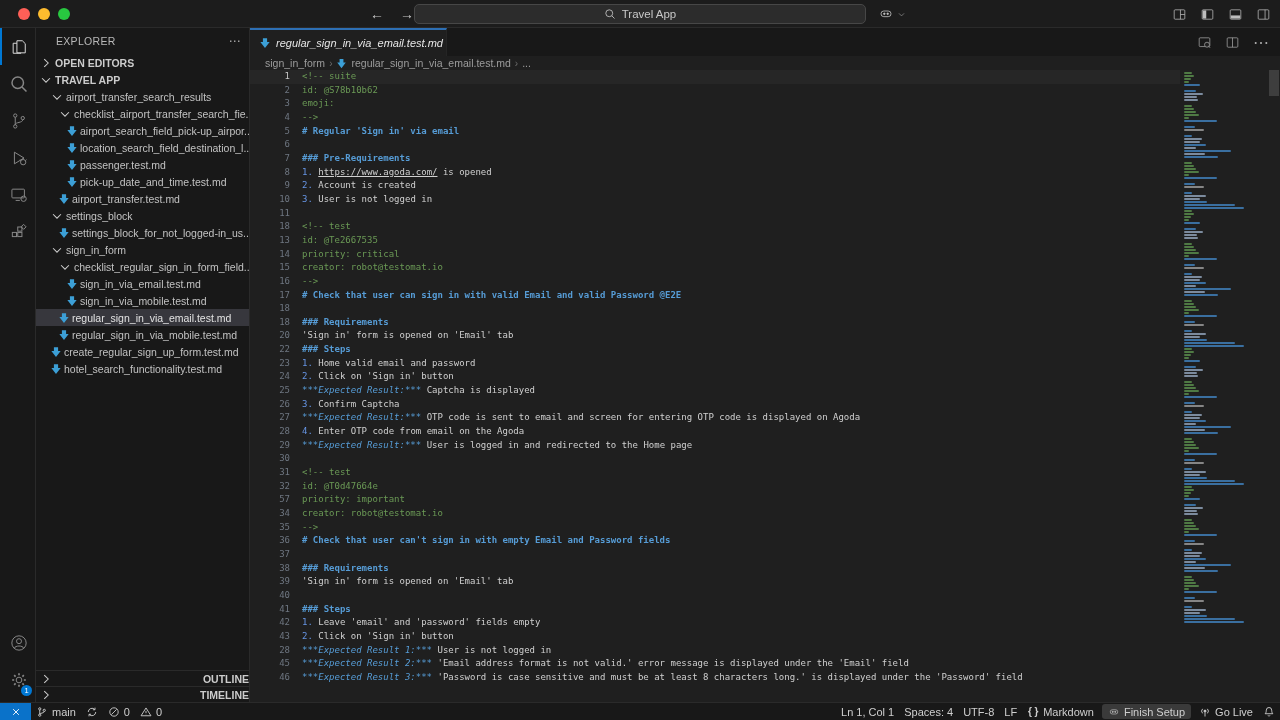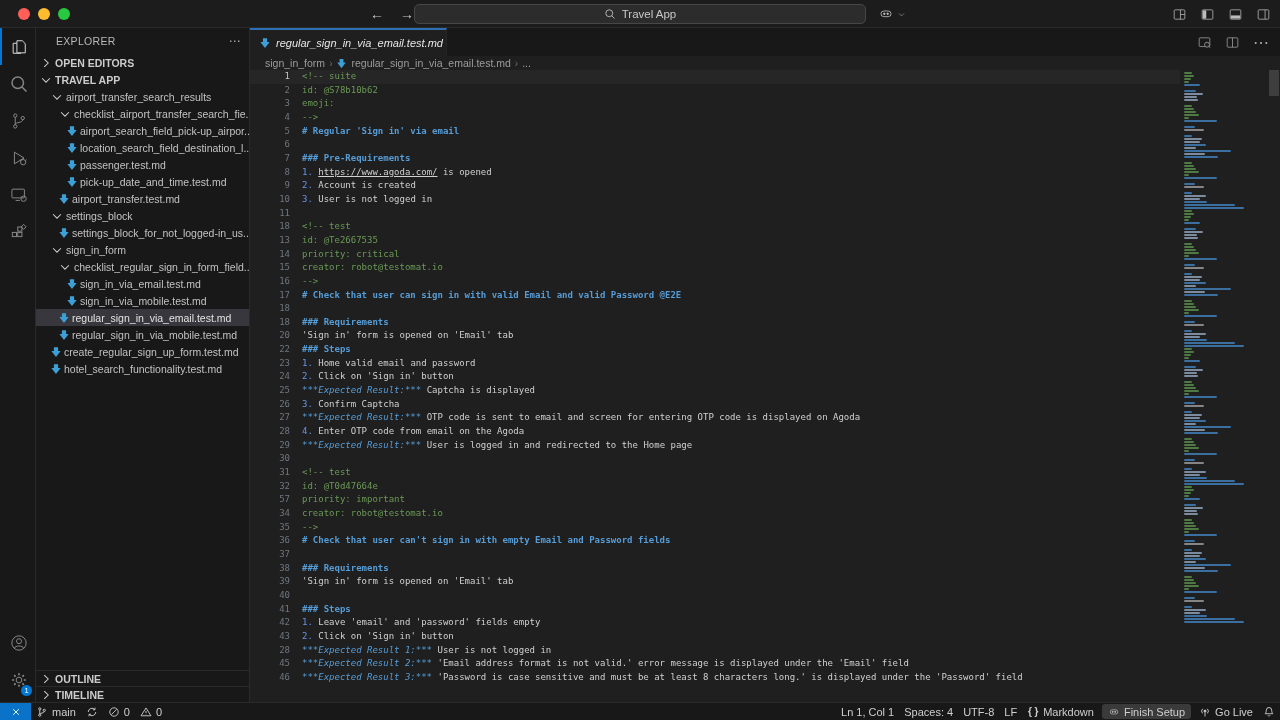--- a/index.html
+++ b/index.html
@@ -42,21 +42,21 @@
   .sb-title { height:26px; display:flex; align-items:center; padding:0 8px 0 20px; color:#b8b8b8;
     letter-spacing:.3px; }
   .sb-title .more { margin-left:auto; color:#b0b0b0; font-size:12px; }
   .sb-sect { height:17px; display:flex; align-items:center; gap:2px; font-weight:bold; color:#cccccc; padding-left:3px; }
   .sb-sect .icon, .tree-row .icon { width:14px; height:14px; flex:0 0 14px; color:#cccccc; }
   .tree-row { height:17px; display:flex; align-items:center; gap:2px; color:#c2c2c2; white-space:nowrap; }
   .tree-row.sel { background:#37373d; color:#e2e2e2; }
   .tree-row .ficon { width:12px; height:12px; flex:0 0 12px; }
   .sb-bottom { position:absolute; bottom:0; left:0; right:0; }
   .sb-panel { height:16px; display:flex; align-items:center; gap:2px; font-weight:bold; color:#cccccc;
-    border-top:1px solid #2a2a2a; padding-left:3px; }
+    border-top:1px solid #2a2a2a; padding-left:3px;justify-content:space-between; }
   .sb-panel .icon { width:14px; height:14px; color:#cccccc; }
 
   
   .editor { flex:1; display:flex; flex-direction:column; background:#1f1f1f; min-width:0; }
   .tabbar { height:28px; background:#181818; display:flex; align-items:stretch; }
   .tab { width:197px; background:#1f1f1f; border-top:2px solid #2d6fb4; border-right:1px solid #252525;
     display:flex; align-items:center; gap:5px; padding:0 6px 0 9px; font-size:11px; font-style:italic; color:#e6e6e6; }
   .tab .ficon { width:12px; height:12px; flex:0 0 12px; }
   .tab .close { margin-left:auto; width:14px; height:14px; color:#bdbdbd; }
   .tab-actions { margin-left:auto; display:flex; align-items:center; gap:13px; padding-right:11px; color:#a6a6a6; }

